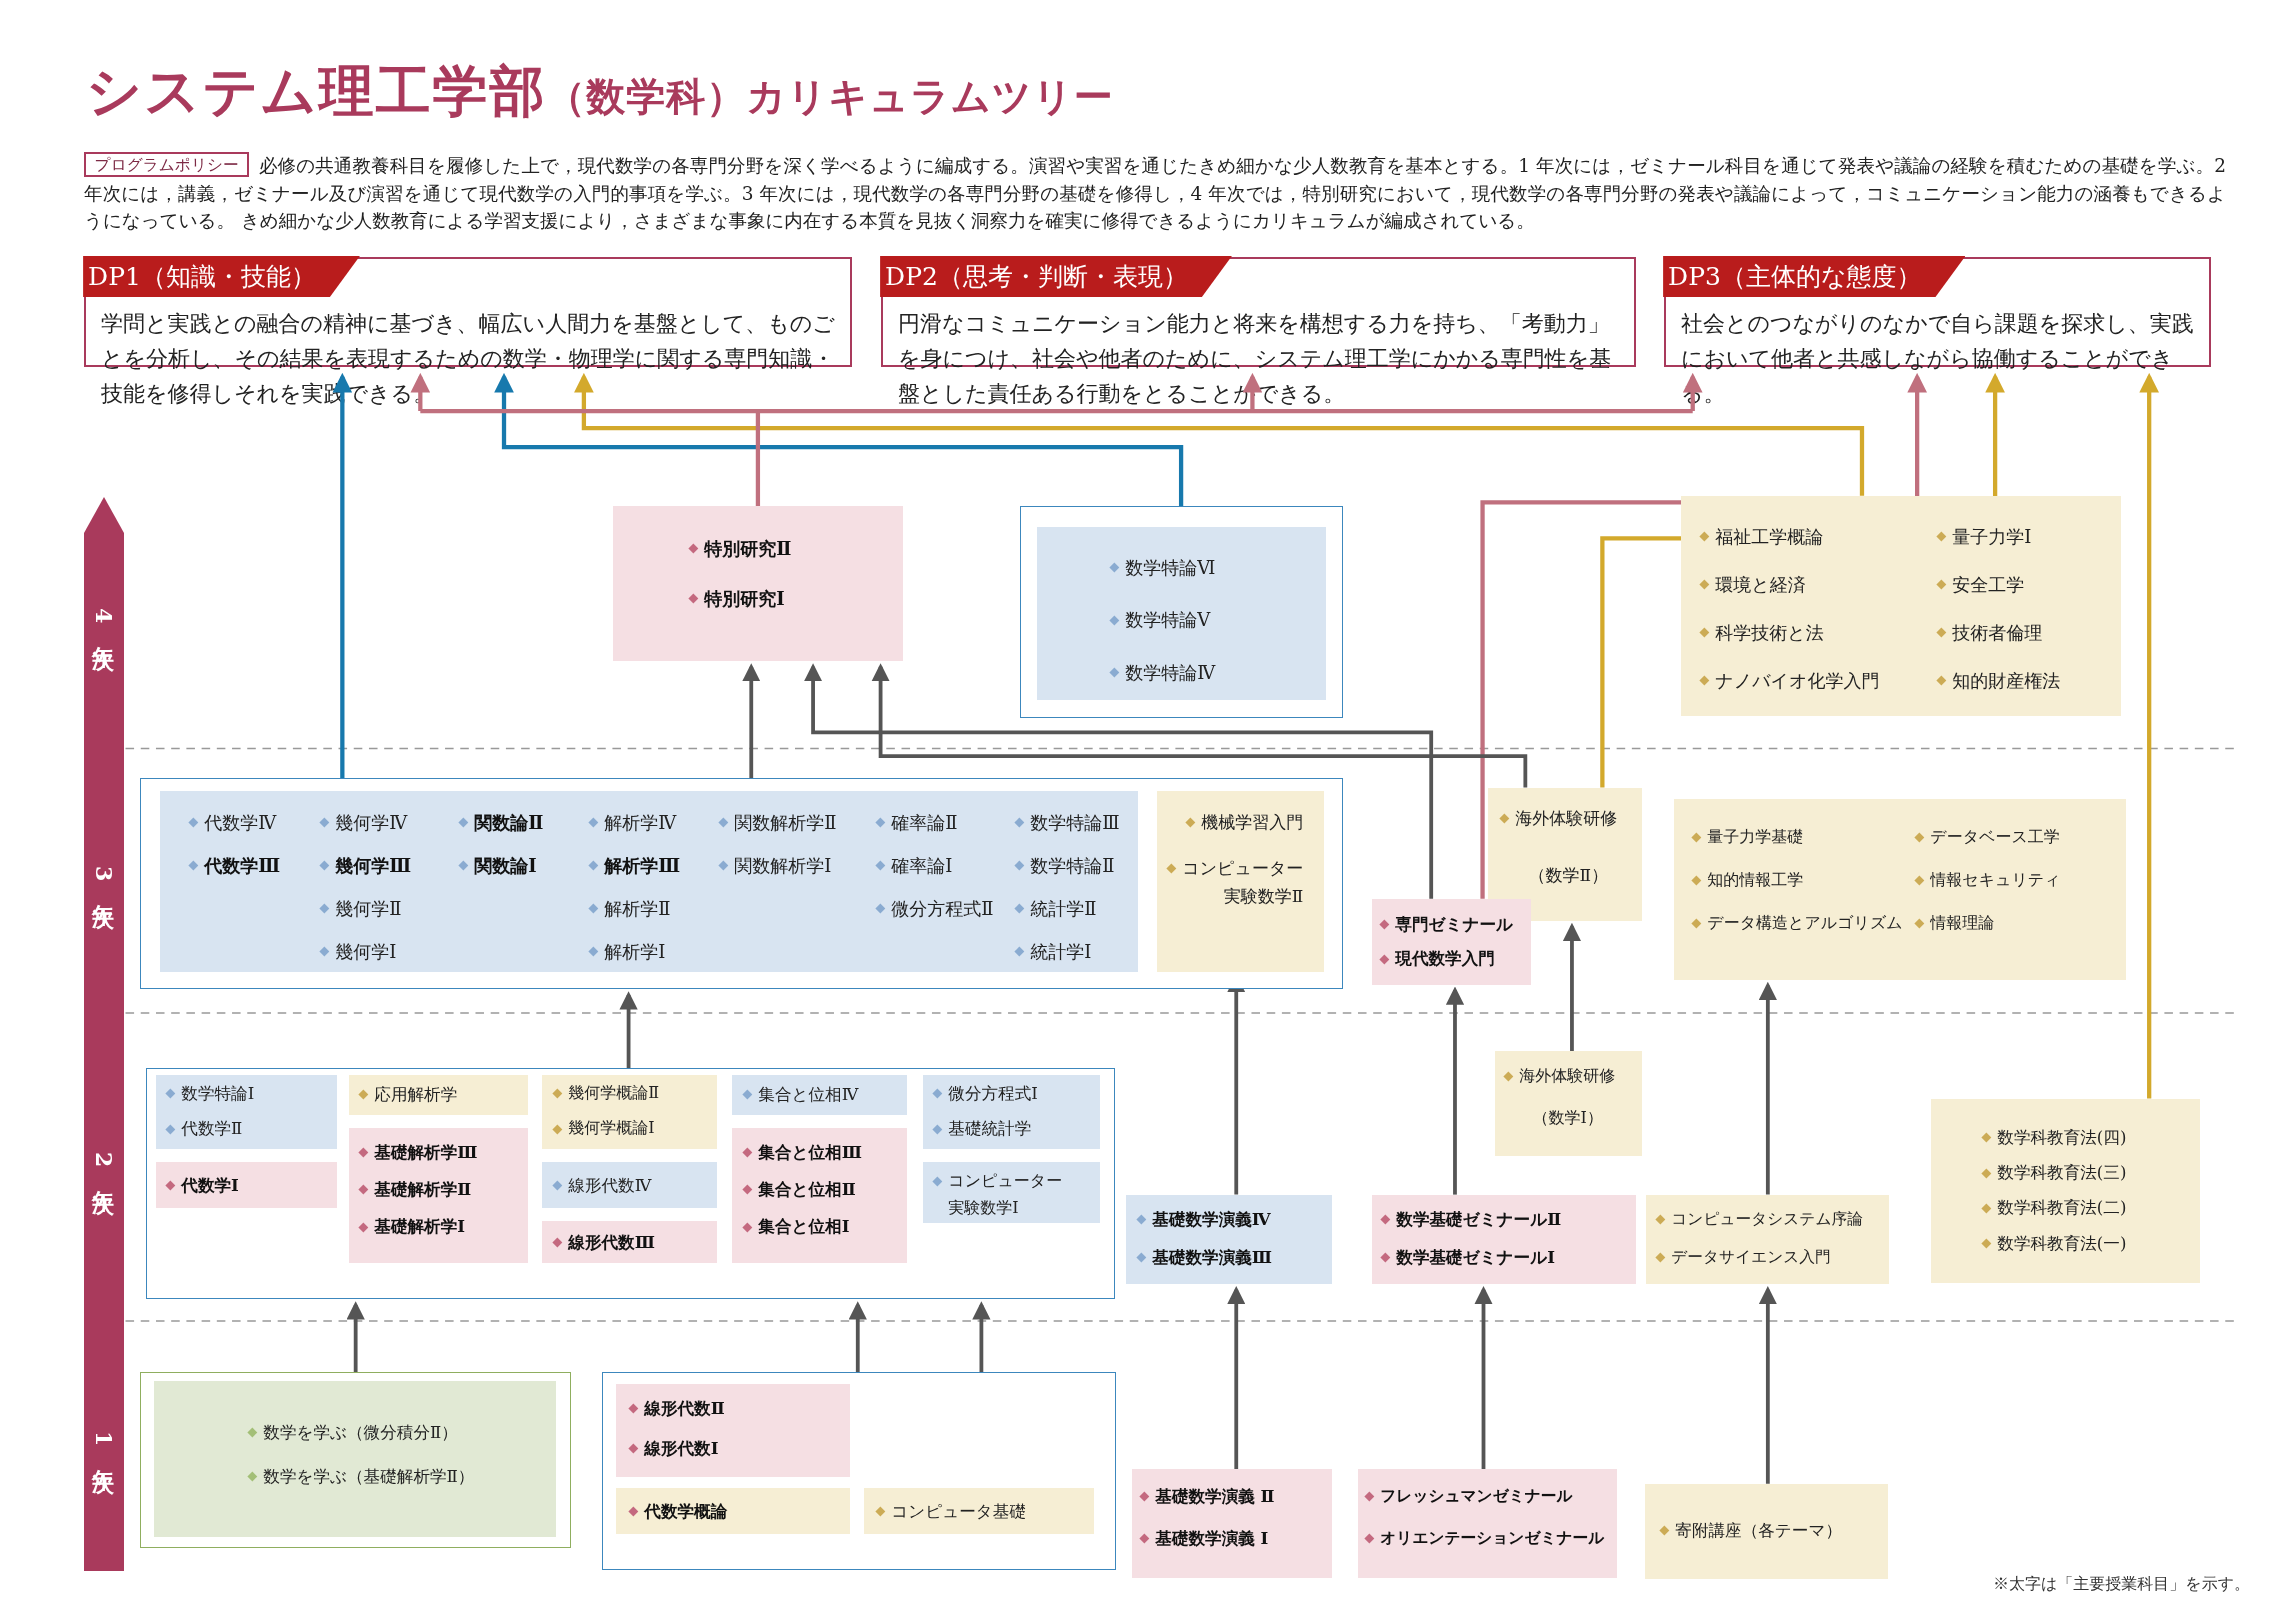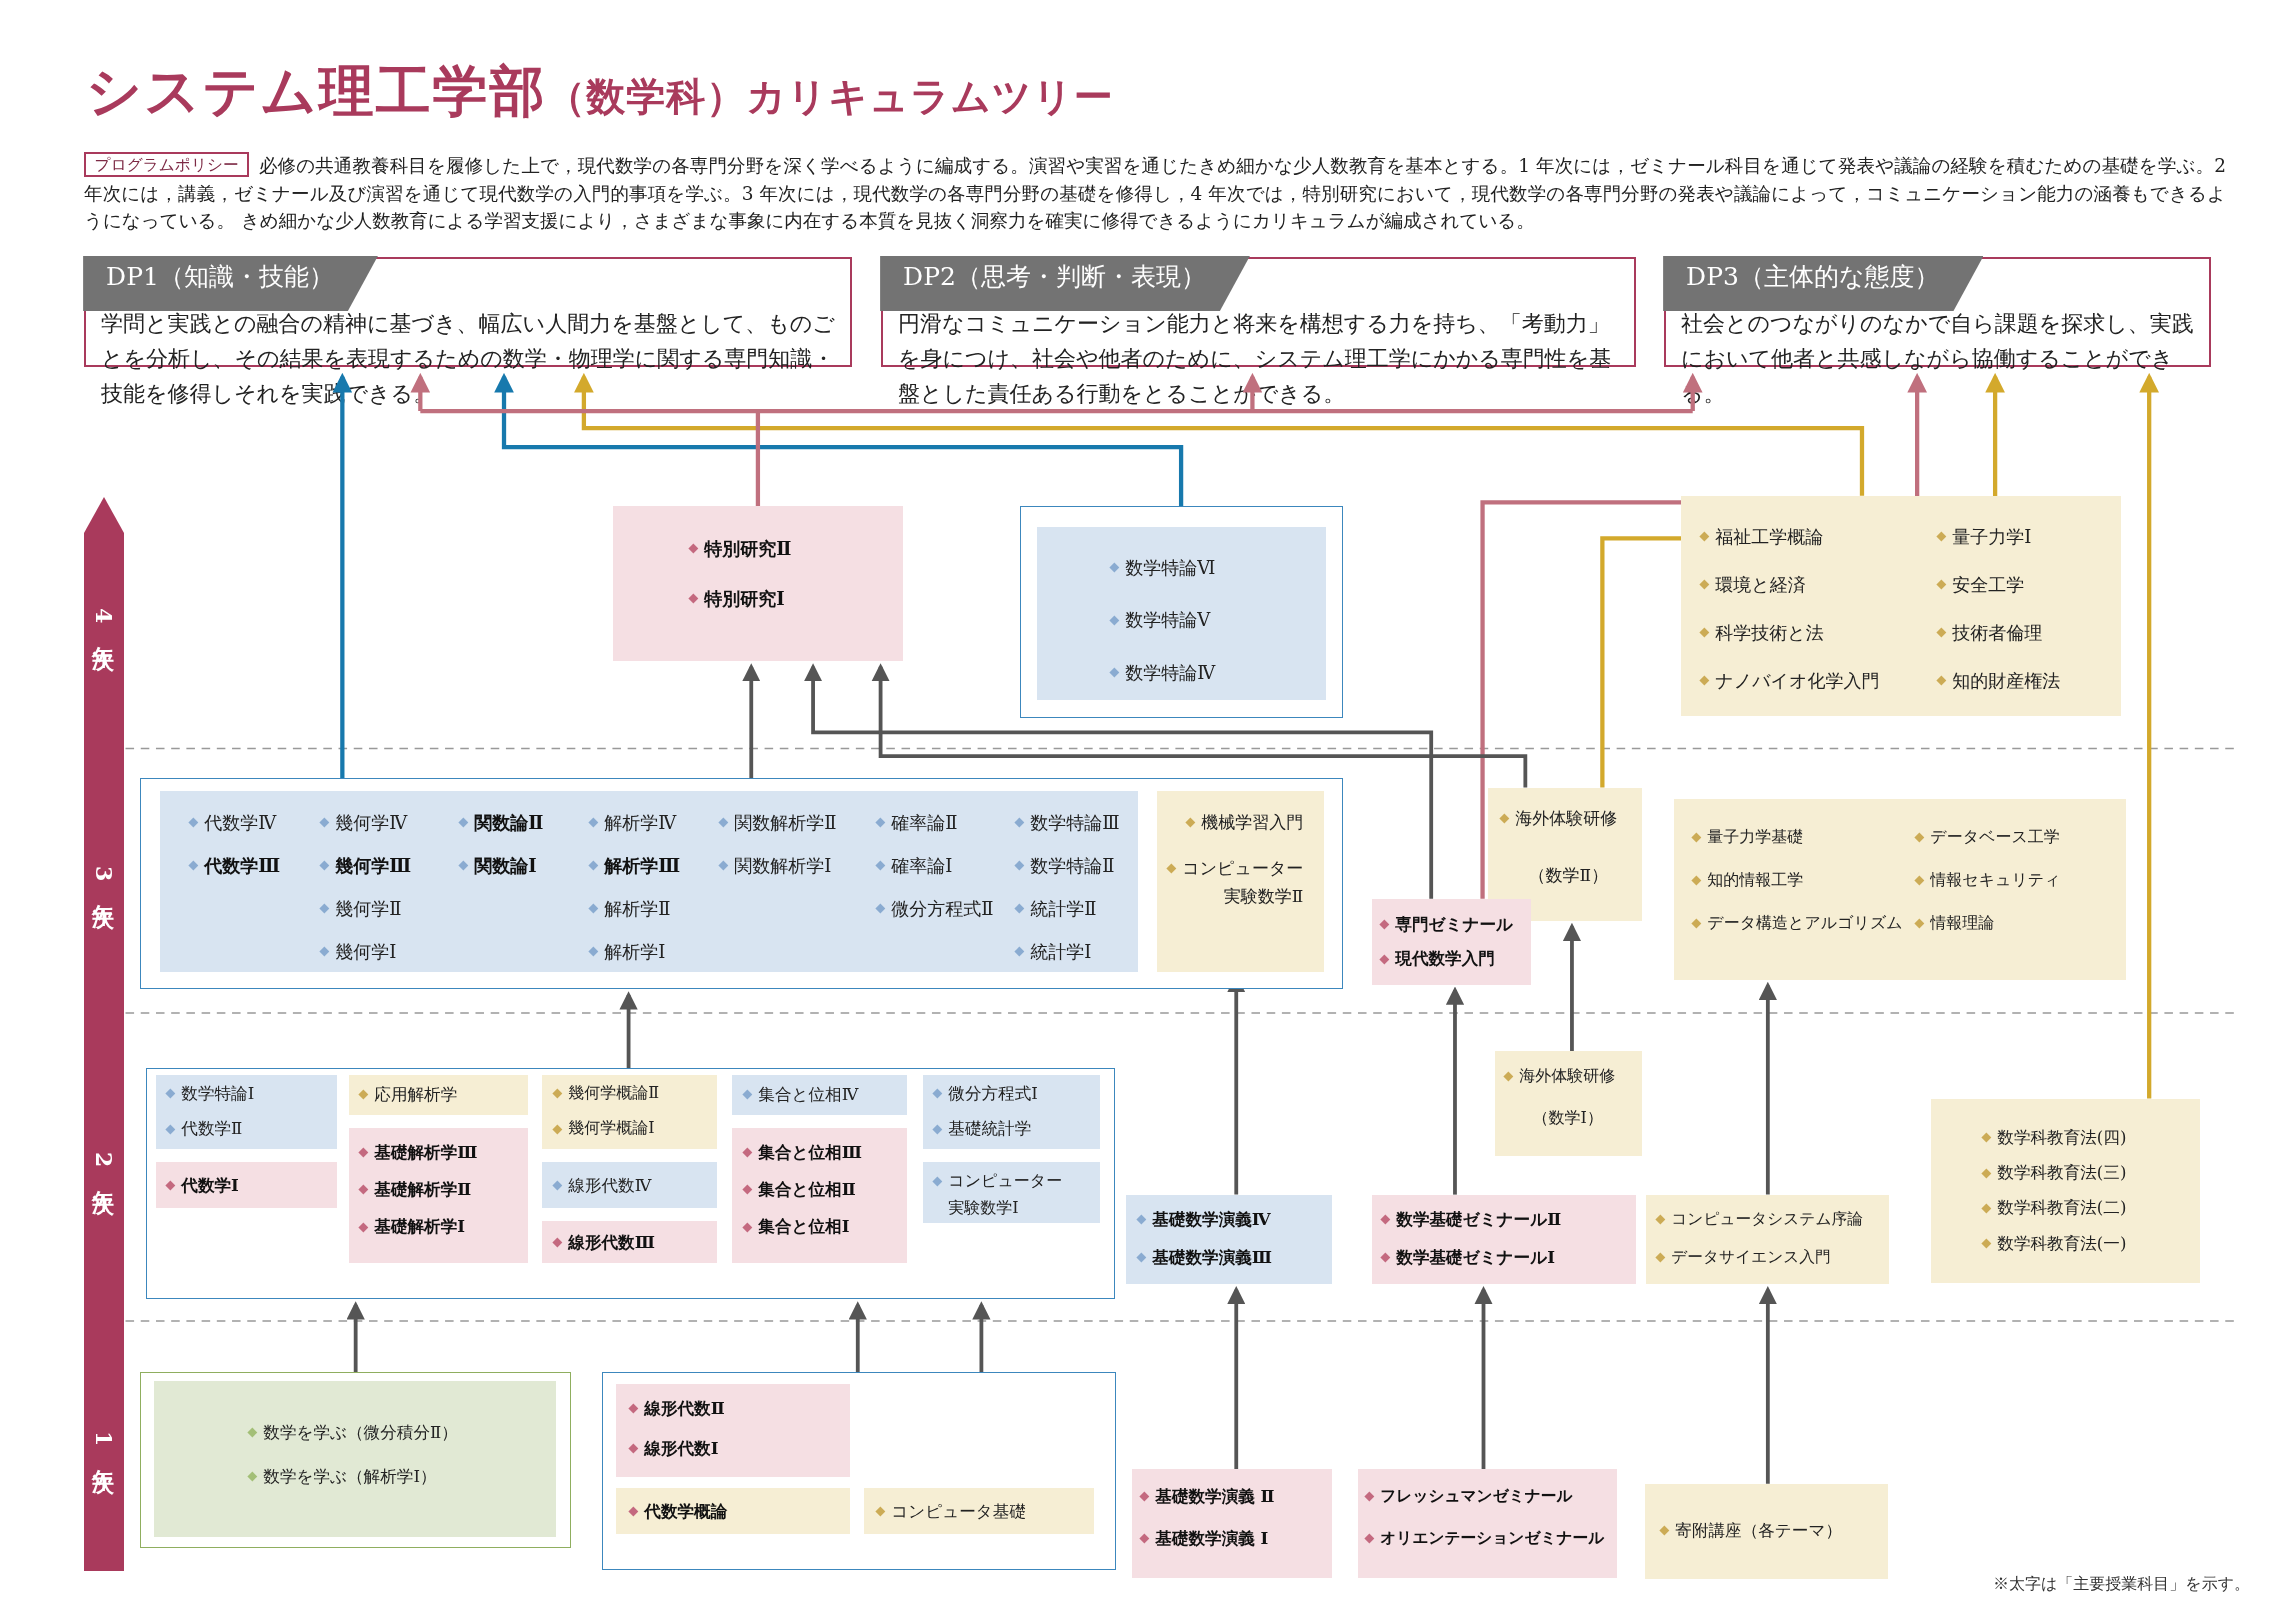--- a/index.html
+++ b/index.html
@@ -9,22 +9,22 @@
   }
   
   .title{position:absolute;left:86px;top:55px;color:#a93a5c;font-weight:bold;white-space:nowrap;}
   .t-main{font-size:55px;letter-spacing:1.9px;}
   .t-sub{font-size:39px;letter-spacing:1px;}
   .policy{position:absolute;left:84px;top:152px;width:2142px;font-size:18.5px;line-height:27.6px;text-align:justify;}
   .p-label{display:inline-block;border:2.4px solid #a93a5c;color:#7d2a45;font-size:15.7px;line-height:19px;
     padding:1px 8.6px;margin-right:9.5px;vertical-align:1.9px;white-space:nowrap;}
   
   .dp{position:absolute;top:257px;height:110px;border:2.9px solid #a93a5c;background:#fff;box-sizing:border-box;}
-  .dp-tab{position:absolute;top:-2.9px;left:-2.9px;height:55px;background:#737373;color:#fff;
-    font-size:25px;line-height:41px;padding:0 44px 0 23px;white-space:nowrap;
+  .dp-tab{position:absolute;top:-2.9px;left:-2.9px;height:41px;background:#b91c1c;color:#fff;
+    font-size:25px;line-height:41px;padding:0 44px 0 5px;white-space:nowrap;
     clip-path:polygon(0 0,100% 0,calc(100% - 30px) 100%,0 100%);}
   .dp-body{padding:48px 15px 0 15px;font-size:22px;line-height:1.58;}
   
   .ybar{position:absolute;left:84px;top:497px;width:40px;height:1074px;background:#a93a5c;
     clip-path:polygon(50% 0,100% 36px,100% 100%,0 100%,0 36px);}
   .ylab{position:absolute;left:84px;width:40px;height:114px;display:flex;align-items:center;justify-content:center;}
   .ylab span{writing-mode:vertical-rl;color:#fff;font-size:22px;font-weight:bold;letter-spacing:4.8px;}
   
   .cbox{position:absolute;box-sizing:border-box;}
   .f-pink{background:#f5dfe3;}
@@ -573,21 +573,21 @@
 
   <div class="cbox o-green" style="left:140px;top:1372px;width:431px;height:176px;"></div>
   <div class="cbox f-green" style="left:154px;top:1381px;width:402px;height:156px;"></div>
   <div class="items bul-green" style="left:249px;top:1421px;--g:21px;--fs:16.6px;">
       <div class="ci">
         <span class="bu"></span>
         <span class="tx">数学を学ぶ（微分積分Ⅱ）</span>
       </div>
       <div class="ci">
         <span class="bu"></span>
-        <span class="tx">数学を学ぶ（解析学Ⅰ）</span>
+        <span class="tx">数学を学ぶ（基礎解析学Ⅱ）</span>
       </div>
     </div>
 
   <div class="cbox o-blue" style="left:602px;top:1372px;width:514px;height:198px;"></div>
   <div class="cbox f-pink" style="left:616px;top:1384px;width:234px;height:93px;"></div>
   <div class="items bul-pink" style="left:630px;top:1397px;--g:17px;--fs:16.6px;">
       <div class="ci b">
         <span class="bu"></span>
         <span class="tx">線形代数Ⅱ</span>
       </div>

